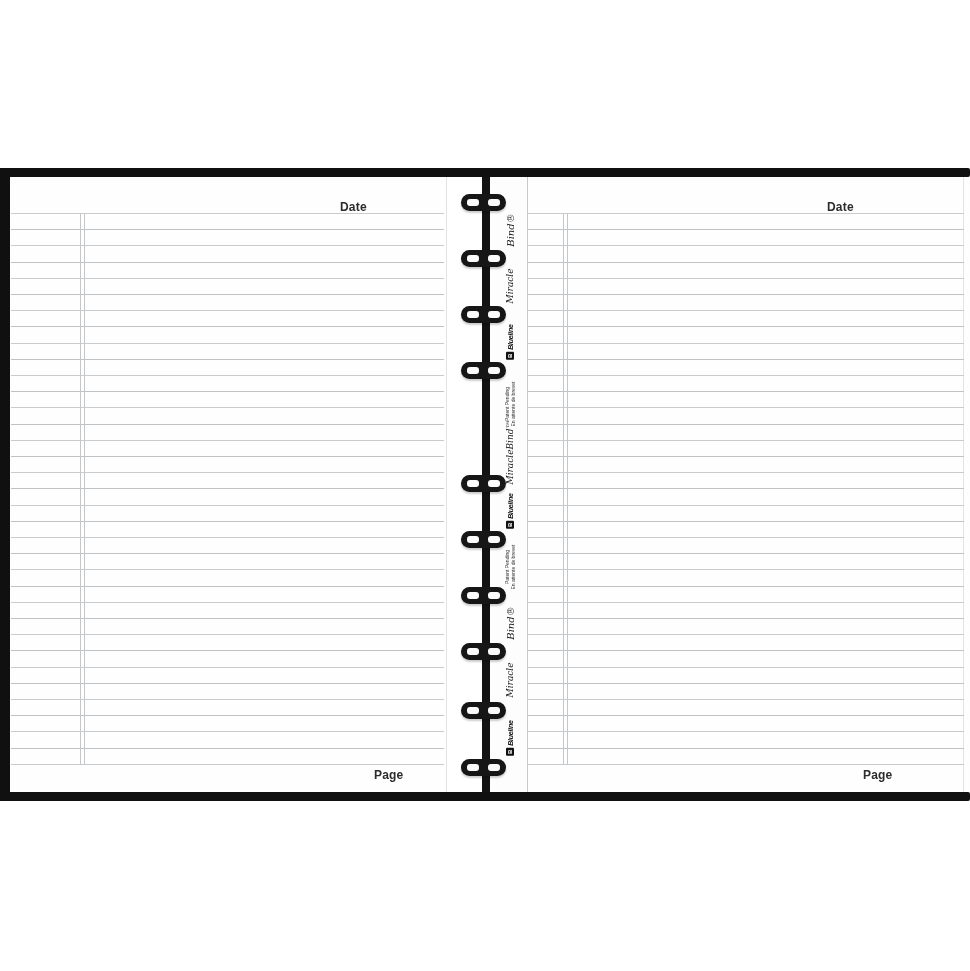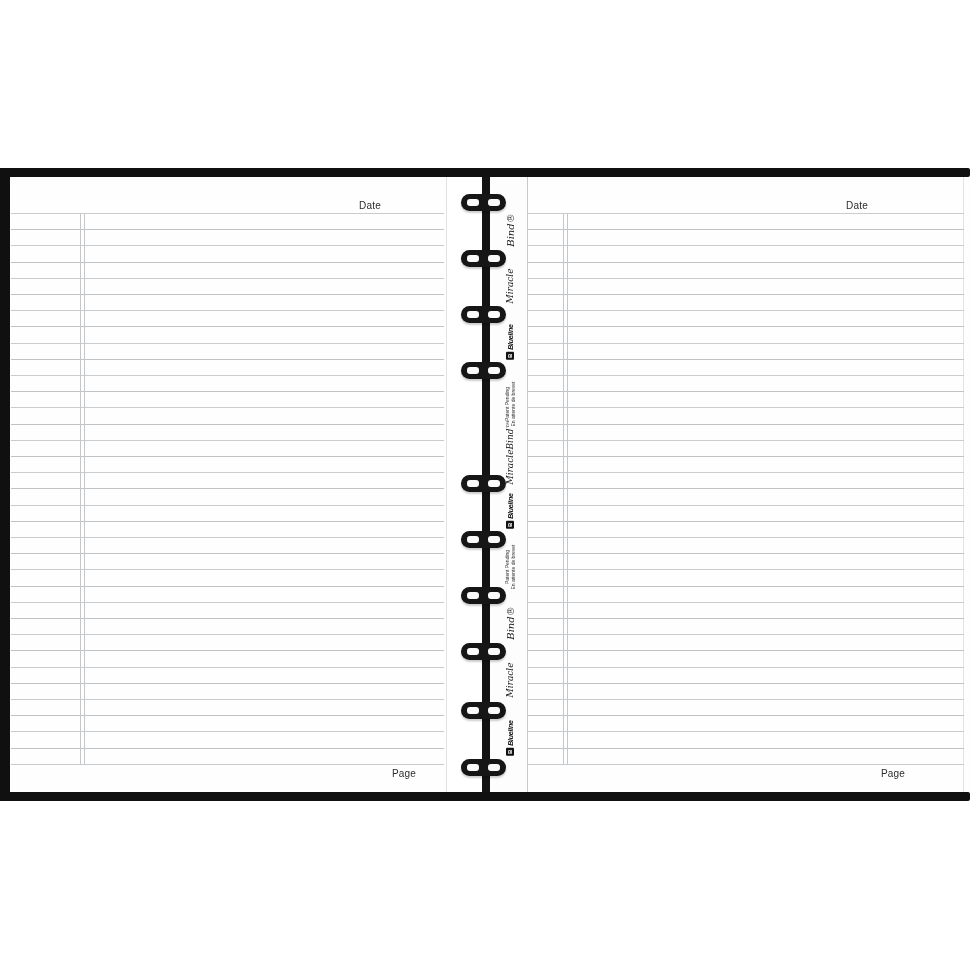--- a/index.html
+++ b/index.html
@@ -11,22 +11,22 @@
   .bar-bottom{left:0;top:792px;width:970px;height:9px;border-radius:2px;}
   .bar-left{left:0;top:168px;width:10px;height:633px;}
   
   .page{position:absolute;top:177px;height:615px;background:#fefefe;}
   .page-left{left:10px;width:436px;border-right:1px solid #e0e2e3;}
   .page-right{left:528px;width:442px;}
   .rule{position:absolute;height:1px;background:#c9cccf;}
   .rule.alt{background:#bfc3c6;}
   .vline{position:absolute;width:1px;background:#c4c8ca;}
   .edge-faint{position:absolute;width:1px;background:#e2e4e5;top:0;height:615px;}
-  .corner-label{position:absolute;font-size:10px;color:#2c2c2c;text-align:center;
-                width:60px;letter-spacing:0.2px;}
+  .corner-label{position:absolute;font-size:12px;color:#2c2c2c;text-align:left;
+                width:60px;letter-spacing:0.2px;font-weight:bold;}
   
   .spine-black{position:absolute;left:482px;top:177px;width:8px;height:615px;background:#131313;}
   .spine-strip{position:absolute;left:490px;top:177px;width:37px;height:615px;background:#fdfdfd;
                border-right:1px solid #c6c9cb;}
   .spine-item{position:absolute;left:55%;white-space:nowrap;
               transform:translate(-50%,-50%) rotate(-90deg);color:#1c1c1c;}
   .spine-script{font-family:"DejaVu Serif",serif;font-style:italic;font-size:9px;}
   .spine-script.big{font-size:10px;}
   .spine-logo{display:flex;align-items:center;gap:2px;}
   .logo-square{display:inline-flex;align-items:center;justify-content:center;

